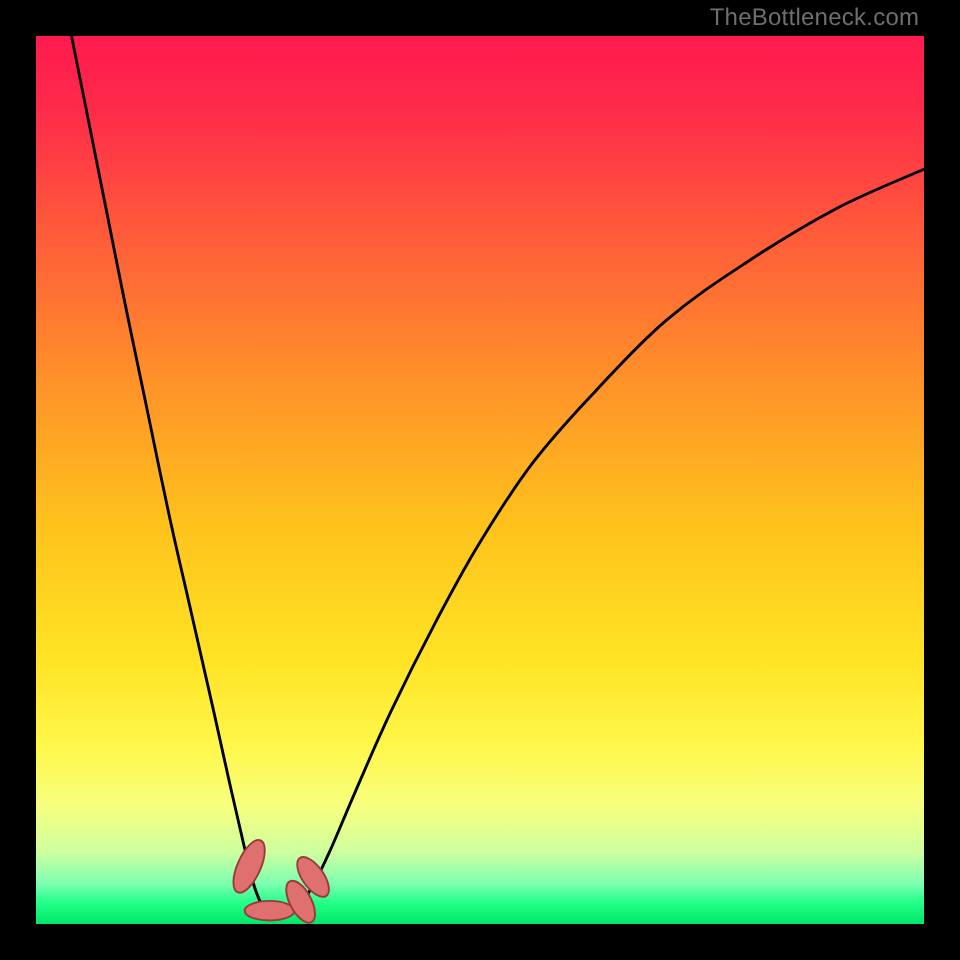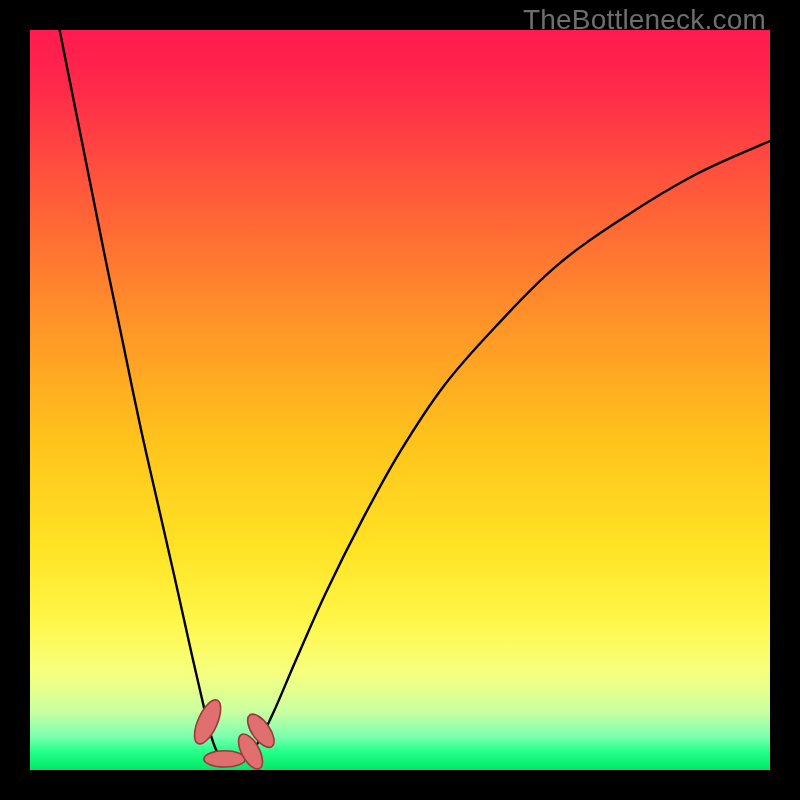--- a/index.html
+++ b/index.html
@@ -30,21 +30,21 @@
     left: 0;
     top: 0;
     width: 100%;
     height: 100%;
   }
   .watermark {
     position: absolute;
     top: 4px;
     right: 34px;
     color: #6e6e6e;
-    font-size: 28px;
+    font-size: 20px;
     font-weight: 500;
     letter-spacing: 0.2px;
     user-select: none;
   }
   svg.curve {
     position: absolute;
     left: 0;
     top: 0;
     width: 100%;
     height: 100%;

